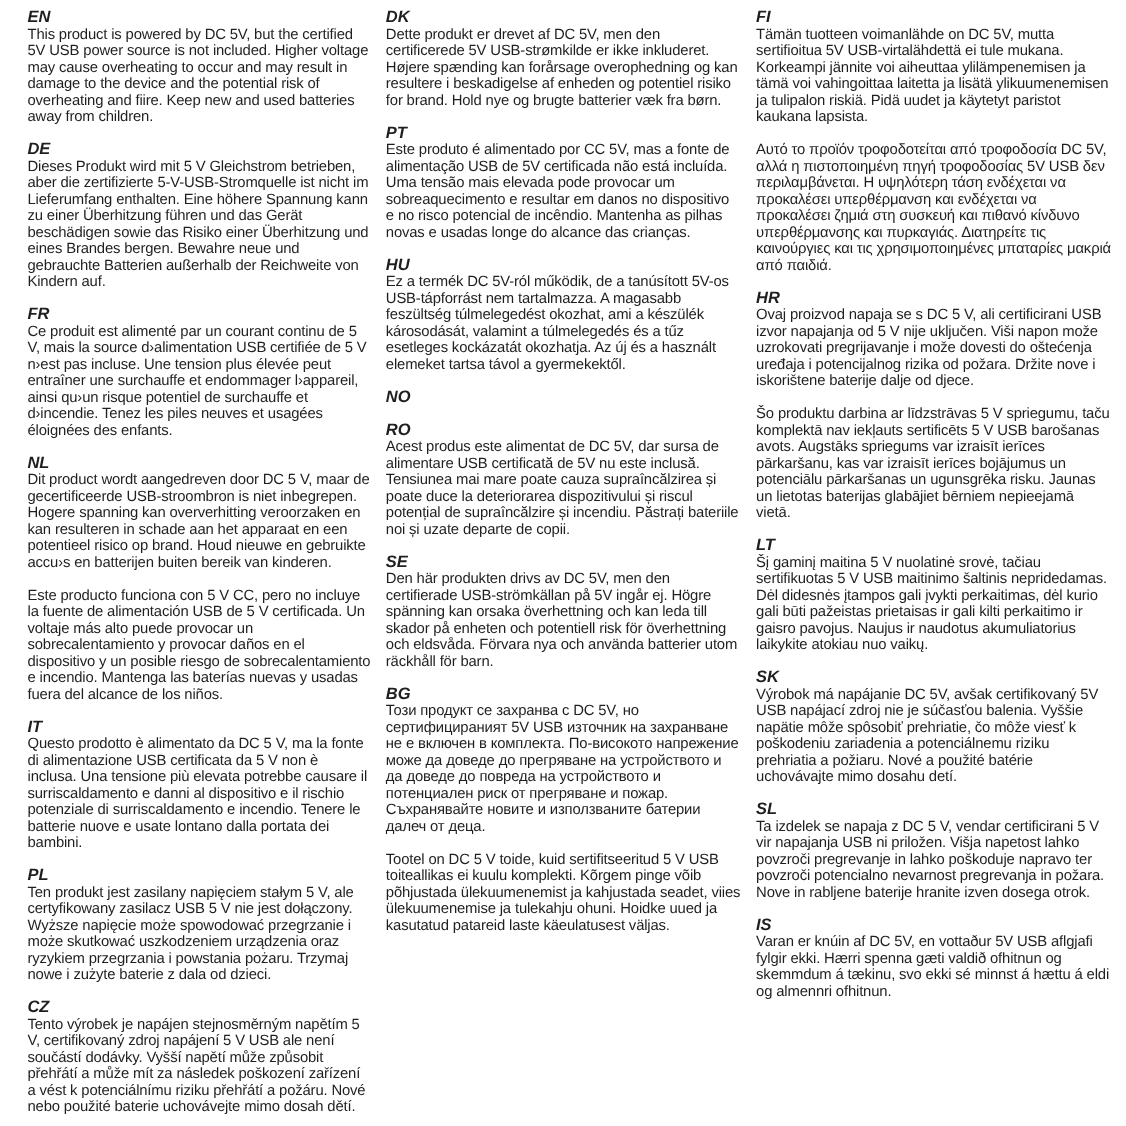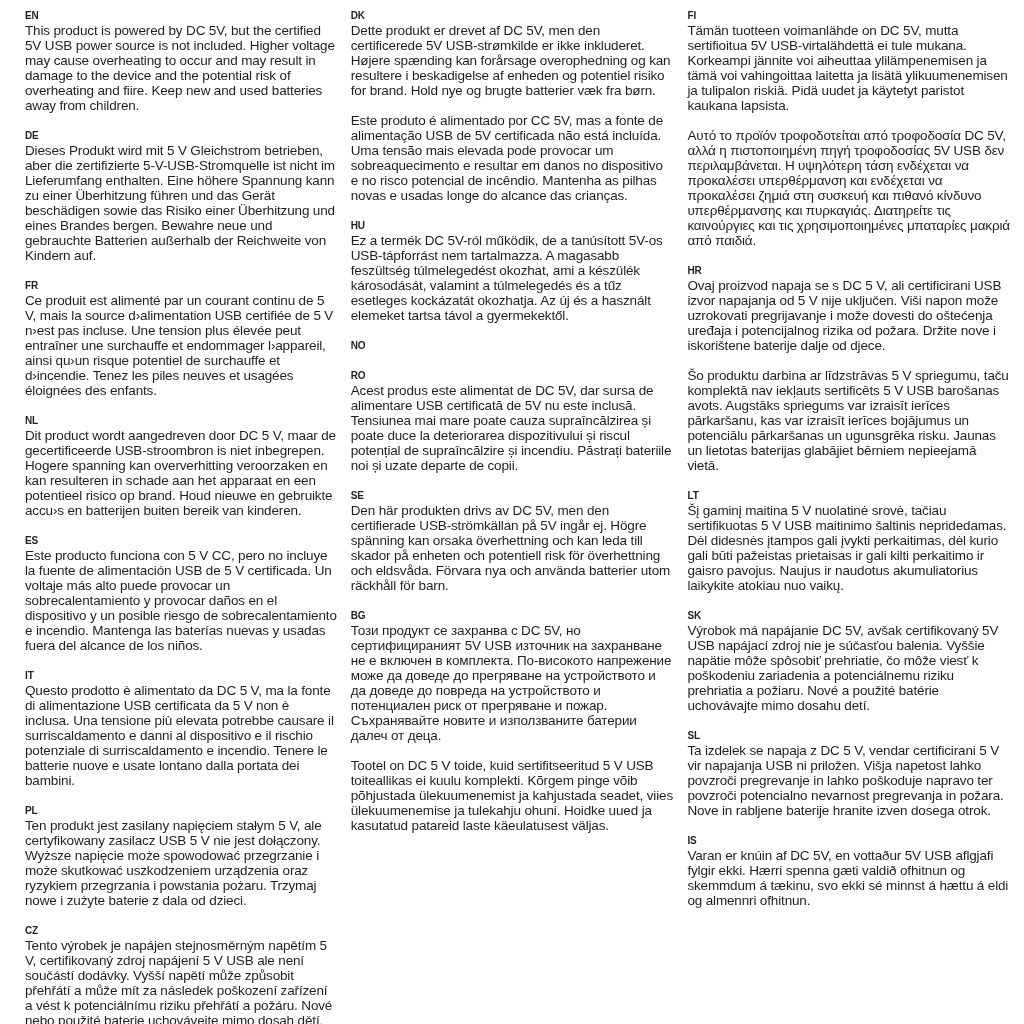--- a/index.html
+++ b/index.html
@@ -25,24 +25,25 @@
   .col {
     box-sizing: border-box;
   }
   .col-1 { width: 315px; }
   .col-2 { width: 326px; }
   .col-3 { width: 326px; }
   .lang {
     margin: 0 0 15px 0;
   }
   .code {
-    font-size: 10px;
+    font-size: 15px;
     line-height: 15px;
     font-weight: 600;
     letter-spacing: -0.1px;
+    font-style: italic;
   }
   .body {
     margin: 0;
     font-size: 13.5px;
     line-height: 15px;
     letter-spacing: -0.15px;
     text-align: left;
   }
 </style>
 </head>
@@ -62,21 +63,20 @@
       </section>
       <section class="lang">
         <div class="code">FR</div>
         <p class="body">Ce produit est alimenté par un courant continu de 5 V, mais la source d›alimentation USB certifiée de 5 V n›est pas incluse. Une tension plus élevée peut entraîner une surchauffe et endommager l›appareil, ainsi qu›un risque potentiel de surchauffe et d›incendie. Tenez les piles neuves et usagées éloignées des enfants.</p>
       </section>
       <section class="lang">
         <div class="code">NL</div>
         <p class="body">Dit product wordt aangedreven door DC 5 V, maar de gecertificeerde USB-stroombron is niet inbegrepen. Hogere spanning kan oververhitting veroorzaken en kan resulteren in schade aan het apparaat en een potentieel risico op brand. Houd nieuwe en gebruikte accu›s en batterijen buiten bereik van kinderen.</p>
       </section>
       <section class="lang">
-        <div class="code">ES</div>
         <p class="body">Este producto funciona con 5 V CC, pero no incluye la fuente de alimentación USB de 5 V certificada. Un voltaje más alto puede provocar un sobrecalentamiento y provocar daños en el dispositivo y un posible riesgo de sobrecalentamiento e incendio. Mantenga las baterías nuevas y usadas fuera del alcance de los niños.</p>
       </section>
       <section class="lang">
         <div class="code">IT</div>
         <p class="body">Questo prodotto è alimentato da DC 5 V, ma la fonte di alimentazione USB certificata da 5 V non è inclusa. Una tensione più elevata potrebbe causare il surriscaldamento e danni al dispositivo e il rischio potenziale di surriscaldamento e incendio. Tenere le batterie nuove e usate lontano dalla portata dei bambini.</p>
       </section>
       <section class="lang">
         <div class="code">PL</div>
         <p class="body">Ten produkt jest zasilany napięciem stałym 5 V, ale certyfikowany zasilacz USB 5 V nie jest dołączony. Wyższe napięcie może spowodować przegrzanie i może skutkować uszkodzeniem urządzenia oraz ryzykiem przegrzania i powstania pożaru. Trzymaj nowe i zużyte baterie z dala od dzieci.</p>
       </section>
@@ -85,20 +85,21 @@
         <p class="body">Tento výrobek je napájen stejnosměrným napětím 5 V, certifikovaný zdroj napájení 5 V USB ale není součástí dodávky. Vyšší napětí může způsobit přehřátí a může mít za následek poškození zařízení a vést k potenciálnímu riziku přehřátí a požáru. Nové nebo použité baterie uchovávejte mimo dosah dětí.</p>
       </section>
     </div>
 
     <div class="col col-2">
       <section class="lang">
         <div class="code">DK</div>
         <p class="body">Dette produkt er drevet af DC 5V, men den certificerede 5V USB-strømkilde er ikke inkluderet. Højere spænding kan forårsage overophedning og kan resultere i beskadigelse af enheden og potentiel risiko for brand. Hold nye og brugte batterier væk fra børn.</p>
       </section>
       <section class="lang">
+        <div class="code">PT</div>
         <p class="body">Este produto é alimentado por CC 5V, mas a fonte de alimentação USB de 5V certificada não está incluída. Uma tensão mais elevada pode provocar um sobreaquecimento e resultar em danos no dispositivo e no risco potencial de incêndio. Mantenha as pilhas novas e usadas longe do alcance das crianças.</p>
       </section>
       <section class="lang">
         <div class="code">HU</div>
         <p class="body">Ez a termék DC 5V-ról működik, de a tanúsított 5V-os USB-tápforrást nem tartalmazza. A magasabb feszültség túlmelegedést okozhat, ami a készülék károsodását, valamint a túlmelegedés és a tűz esetleges kockázatát okozhatja. Az új és a használt elemeket tartsa távol a gyermekektől.</p>
       </section>
       <section class="lang">
         <div class="code">NO</div>
       </section>
       <section class="lang">

